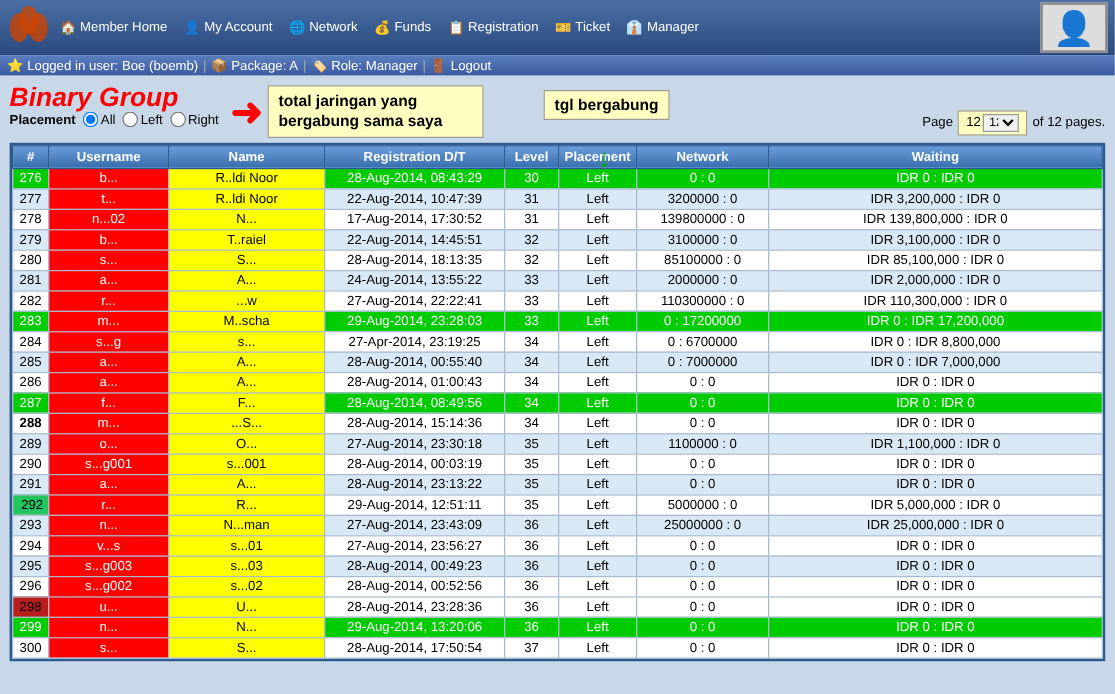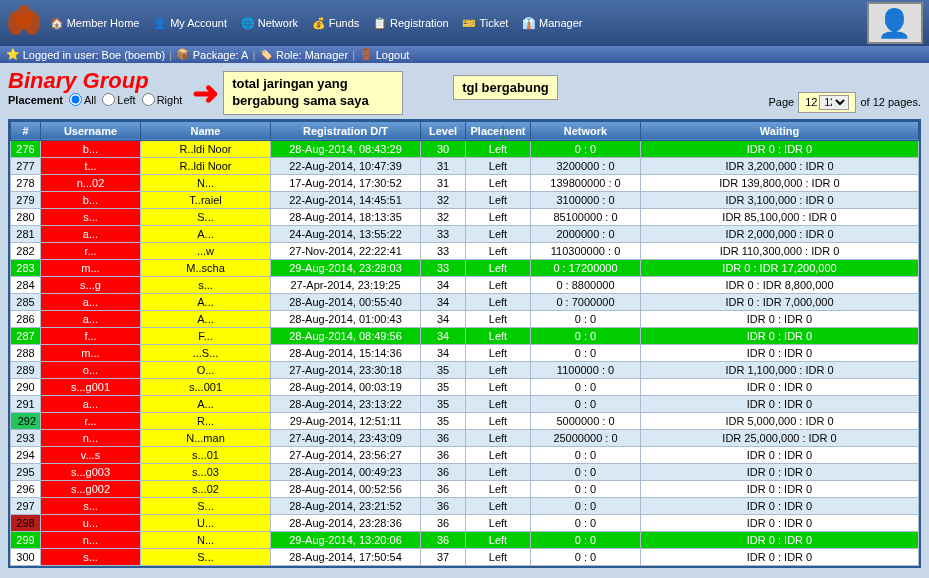--- a/index.html
+++ b/index.html
@@ -309,21 +309,21 @@
               <td style="background: rgb(216, 232, 244); color: rgb(0, 0, 0);">24-Aug-2014, 13:55:22</td>
               <td style="background: rgb(216, 232, 244); color: rgb(0, 0, 0);">33</td>
               <td style="background: rgb(216, 232, 244); color: rgb(0, 0, 0);">Left</td>
               <td style="background: rgb(216, 232, 244); color: rgb(0, 0, 0);">2000000 : 0</td>
               <td style="background: rgb(216, 232, 244); color: rgb(0, 0, 0);">IDR 2,000,000 : IDR 0</td>
             </tr>
             <tr>
               <td style="background: rgb(255, 255, 255); color: rgb(0, 0, 0);">282</td>
               <td style="background: rgb(255, 0, 0); color: rgb(255, 255, 255);">r...</td>
               <td style="background: rgb(255, 255, 0); color: rgb(0, 0, 0);">...w</td>
-              <td style="background: rgb(255, 255, 255); color: rgb(0, 0, 0);">27-Nov-2014, 22:22:41</td>
+              <td style="background: rgb(255, 255, 255); color: rgb(0, 0, 0);">27-Aug-2014, 22:22:41</td>
               <td style="background: rgb(255, 255, 255); color: rgb(0, 0, 0);">33</td>
               <td style="background: rgb(255, 255, 255); color: rgb(0, 0, 0);">Left</td>
               <td style="background: rgb(255, 255, 255); color: rgb(0, 0, 0);">110300000 : 0</td>
               <td style="background: rgb(255, 255, 255); color: rgb(0, 0, 0);">IDR 110,300,000 : IDR 0</td>
             </tr>
             <tr>
               <td style="background: rgb(0, 204, 0); color: rgb(255, 255, 255);">283</td>
               <td style="background: rgb(255, 0, 0); color: rgb(255, 255, 255);">m...</td>
               <td style="background: rgb(255, 255, 0); color: rgb(0, 0, 0);">M..scha</td>
               <td style="background: rgb(0, 204, 0); color: rgb(255, 255, 255);">29-Aug-2014, 23:28:03</td>
@@ -332,21 +332,21 @@
               <td style="background: rgb(0, 204, 0); color: rgb(255, 255, 255);">0 : 17200000</td>
               <td style="background: rgb(0, 204, 0); color: rgb(255, 255, 255);">IDR 0 : IDR 17,200,000</td>
             </tr>
             <tr>
               <td style="background: rgb(255, 255, 255); color: rgb(0, 0, 0);">284</td>
               <td style="background: rgb(255, 0, 0); color: rgb(255, 255, 255);">s...g</td>
               <td style="background: rgb(255, 255, 0); color: rgb(0, 0, 0);">s...</td>
               <td style="background: rgb(255, 255, 255); color: rgb(0, 0, 0);">27-Apr-2014, 23:19:25</td>
               <td style="background: rgb(255, 255, 255); color: rgb(0, 0, 0);">34</td>
               <td style="background: rgb(255, 255, 255); color: rgb(0, 0, 0);">Left</td>
-              <td style="background: rgb(255, 255, 255); color: rgb(0, 0, 0);">0 : 8800000</td>
+              <td style="background: rgb(255, 255, 255); color: rgb(0, 0, 0);">0 : 6700000</td>
               <td style="background: rgb(255, 255, 255); color: rgb(0, 0, 0);">IDR 0 : IDR 8,800,000</td>
             </tr>
             <tr>
               <td style="background: rgb(216, 232, 244); color: rgb(0, 0, 0);">285</td>
               <td style="background: rgb(255, 0, 0); color: rgb(255, 255, 255);">a...</td>
               <td style="background: rgb(255, 255, 0); color: rgb(0, 0, 0);">A...</td>
               <td style="background: rgb(216, 232, 244); color: rgb(0, 0, 0);">28-Aug-2014, 00:55:40</td>
               <td style="background: rgb(216, 232, 244); color: rgb(0, 0, 0);">34</td>
               <td style="background: rgb(216, 232, 244); color: rgb(0, 0, 0);">Left</td>
               <td style="background: rgb(216, 232, 244); color: rgb(0, 0, 0);">0 : 7000000</td>
@@ -366,21 +366,21 @@
               <td style="background: rgb(0, 204, 0); color: rgb(255, 255, 255);">287</td>
               <td style="background: rgb(255, 0, 0); color: rgb(255, 255, 255);">f...</td>
               <td style="background: rgb(255, 255, 0); color: rgb(0, 0, 0);">F...</td>
               <td style="background: rgb(0, 204, 0); color: rgb(255, 255, 255);">28-Aug-2014, 08:49:56</td>
               <td style="background: rgb(0, 204, 0); color: rgb(255, 255, 255);">34</td>
               <td style="background: rgb(0, 204, 0); color: rgb(255, 255, 255);">Left</td>
               <td style="background: rgb(0, 204, 0); color: rgb(255, 255, 255);">0 : 0</td>
               <td style="background: rgb(0, 204, 0); color: rgb(255, 255, 255);">IDR 0 : IDR 0</td>
             </tr>
             <tr>
-              <td style="background: rgb(255, 255, 255); color: rgb(0, 0, 0);">288</td>
+              <td style="background: rgb(255, 255, 255); color: rgb(0, 0, 0); font-weight: bold;">288</td>
               <td style="background: rgb(255, 0, 0); color: rgb(255, 255, 255);">m...</td>
               <td style="background: rgb(255, 255, 0); color: rgb(0, 0, 0);">...S...</td>
               <td style="background: rgb(255, 255, 255); color: rgb(0, 0, 0);">28-Aug-2014, 15:14:36</td>
               <td style="background: rgb(255, 255, 255); color: rgb(0, 0, 0);">34</td>
               <td style="background: rgb(255, 255, 255); color: rgb(0, 0, 0);">Left</td>
               <td style="background: rgb(255, 255, 255); color: rgb(0, 0, 0);">0 : 0</td>
               <td style="background: rgb(255, 255, 255); color: rgb(0, 0, 0);">IDR 0 : IDR 0</td>
             </tr>
             <tr>
               <td style="background: rgb(216, 232, 244); color: rgb(0, 0, 0);">289</td>
@@ -454,30 +454,20 @@
             </tr>
             <tr>
               <td style="background: rgb(255, 255, 255); color: rgb(0, 0, 0);">296</td>
               <td style="background: rgb(255, 0, 0); color: rgb(255, 255, 255);">s...g002</td>
               <td style="background: rgb(255, 255, 0); color: rgb(0, 0, 0);">s...02</td>
               <td style="background: rgb(255, 255, 255); color: rgb(0, 0, 0);">28-Aug-2014, 00:52:56</td>
               <td style="background: rgb(255, 255, 255); color: rgb(0, 0, 0);">36</td>
               <td style="background: rgb(255, 255, 255); color: rgb(0, 0, 0);">Left</td>
               <td style="background: rgb(255, 255, 255); color: rgb(0, 0, 0);">0 : 0</td>
               <td style="background: rgb(255, 255, 255); color: rgb(0, 0, 0);">IDR 0 : IDR 0</td>
-            </tr>
-            <tr>
-              <td style="background: rgb(216, 232, 244); color: rgb(0, 0, 0);">297</td>
-              <td style="background: rgb(255, 0, 0); color: rgb(255, 255, 255);">s...</td>
-              <td style="background: rgb(255, 255, 0); color: rgb(0, 0, 0);">S...</td>
-              <td style="background: rgb(216, 232, 244); color: rgb(0, 0, 0);">28-Aug-2014, 23:21:52</td>
-              <td style="background: rgb(216, 232, 244); color: rgb(0, 0, 0);">36</td>
-              <td style="background: rgb(216, 232, 244); color: rgb(0, 0, 0);">Left</td>
-              <td style="background: rgb(216, 232, 244); color: rgb(0, 0, 0);">0 : 0</td>
-              <td style="background: rgb(216, 232, 244); color: rgb(0, 0, 0);">IDR 0 : IDR 0</td>
             </tr>
             <tr>
               <td style="background: #b91c1c; color: rgb(0, 0, 0);">298</td>
               <td style="background: rgb(255, 0, 0); color: rgb(255, 255, 255);">u...</td>
               <td style="background: rgb(255, 255, 0); color: rgb(0, 0, 0);">U...</td>
               <td style="background: rgb(255, 255, 255); color: rgb(0, 0, 0);">28-Aug-2014, 23:28:36</td>
               <td style="background: rgb(255, 255, 255); color: rgb(0, 0, 0);">36</td>
               <td style="background: rgb(255, 255, 255); color: rgb(0, 0, 0);">Left</td>
               <td style="background: rgb(255, 255, 255); color: rgb(0, 0, 0);">0 : 0</td>
               <td style="background: rgb(255, 255, 255); color: rgb(0, 0, 0);">IDR 0 : IDR 0</td>

